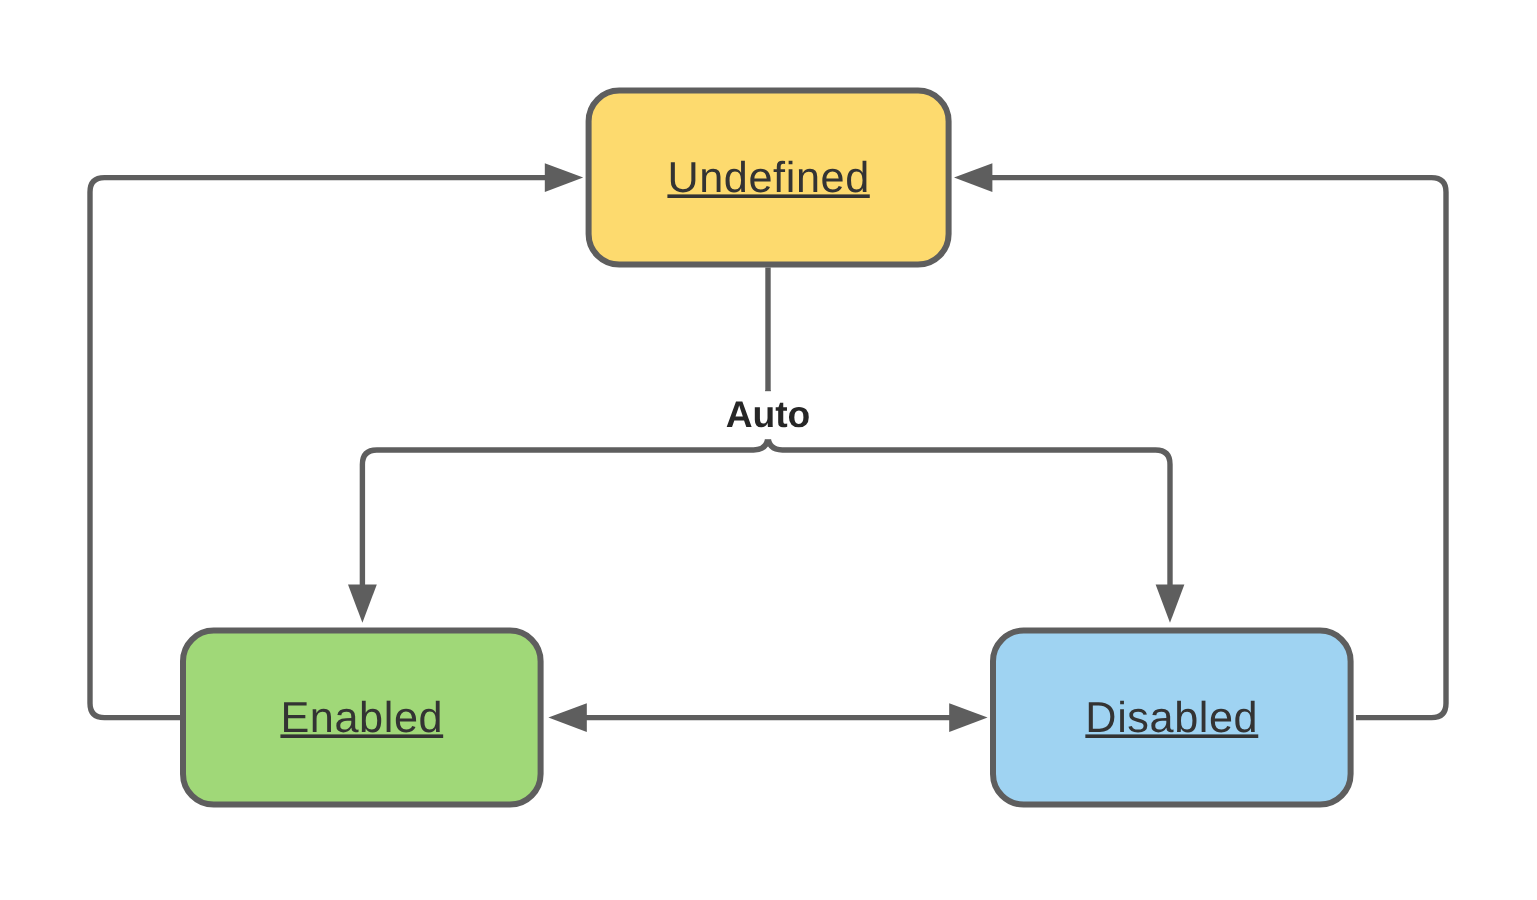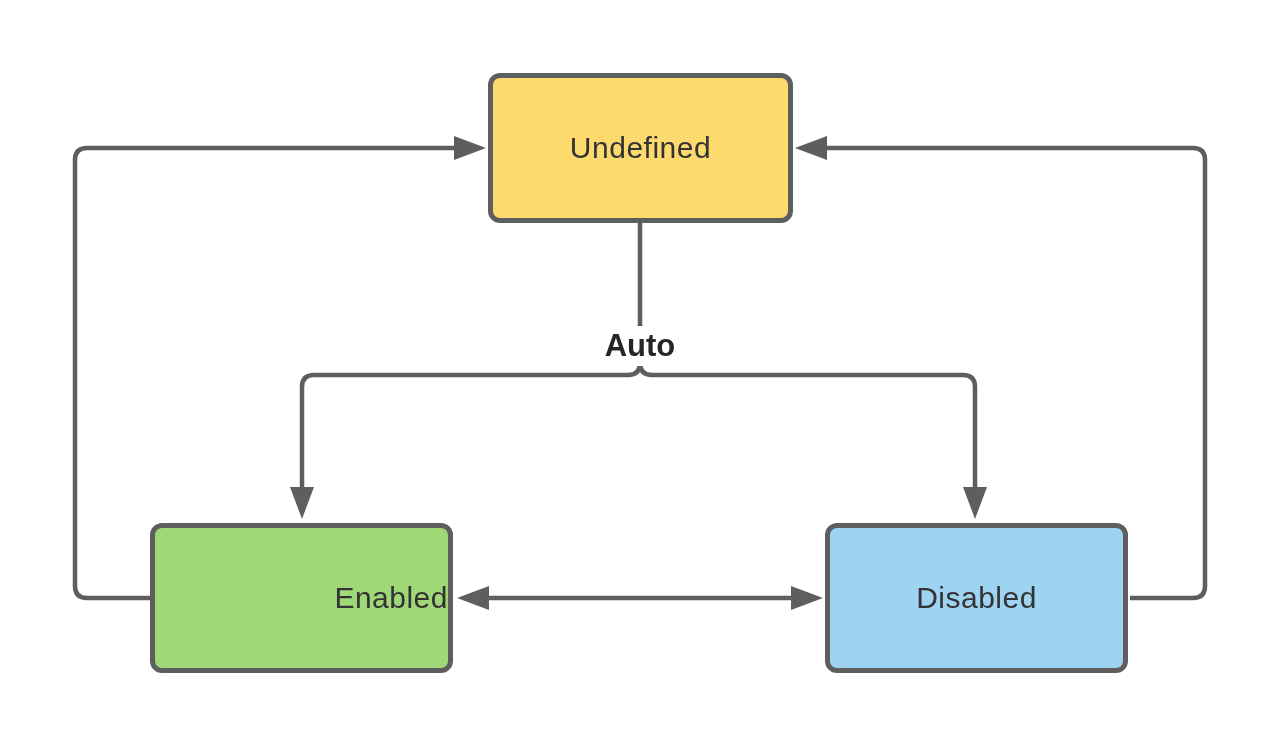--- a/index.html
+++ b/index.html
@@ -19,27 +19,28 @@
     position: absolute;
     left: 0;
     top: 0;
     width: 1281px;
     height: 750px;
   }
   .node {
     position: absolute;
     box-sizing: border-box;
     border: 5px solid #5E5E5E;
-    border-radius: 12px;
+    border-radius: 28px;
     display: flex;
     align-items: center;
     justify-content: center;
-    font-size: 30px;
+    font-size: 36px;
     color: #333333;
     letter-spacing: 0.5px;
+    text-decoration: underline;
   }
   #node-undefined { left: 488px; top: 73px;  width: 305px; height: 150px; }
   #node-enabled   { left: 150px; top: 523px; width: 303px; height: 150px; }
   #node-disabled  { left: 825px; top: 523px; width: 303px; height: 150px; justify-content: center; }
   .edge-label {
     position: absolute;
     left: 640px;
     top: 302px;
     transform: translate(-50%, -50%);
     background: #ffffff;
@@ -76,21 +77,21 @@
       <polygon points="975,519 963,487 987,487"></polygon>
       <polygon points="457,598 489,586 489,610"></polygon>
       <polygon points="823,598 791,586 791,610"></polygon>
     </g>
   </svg>
 
   <div class="node" id="node-undefined" style="background: rgb(253, 218, 110);">
     <span>Undefined</span>
   </div>
 
-  <div class="node" id="node-enabled" style="background: rgb(160, 216, 120); justify-content: flex-end;">
+  <div class="node" id="node-enabled" style="background: rgb(160, 216, 120);">
     <span>Enabled</span>
   </div>
 
   <div class="node" id="node-disabled" style="background: rgb(159, 211, 242);">
     <span>Disabled</span>
   </div>
 
   <div class="edge-label">Auto</div>
 
 </div>

